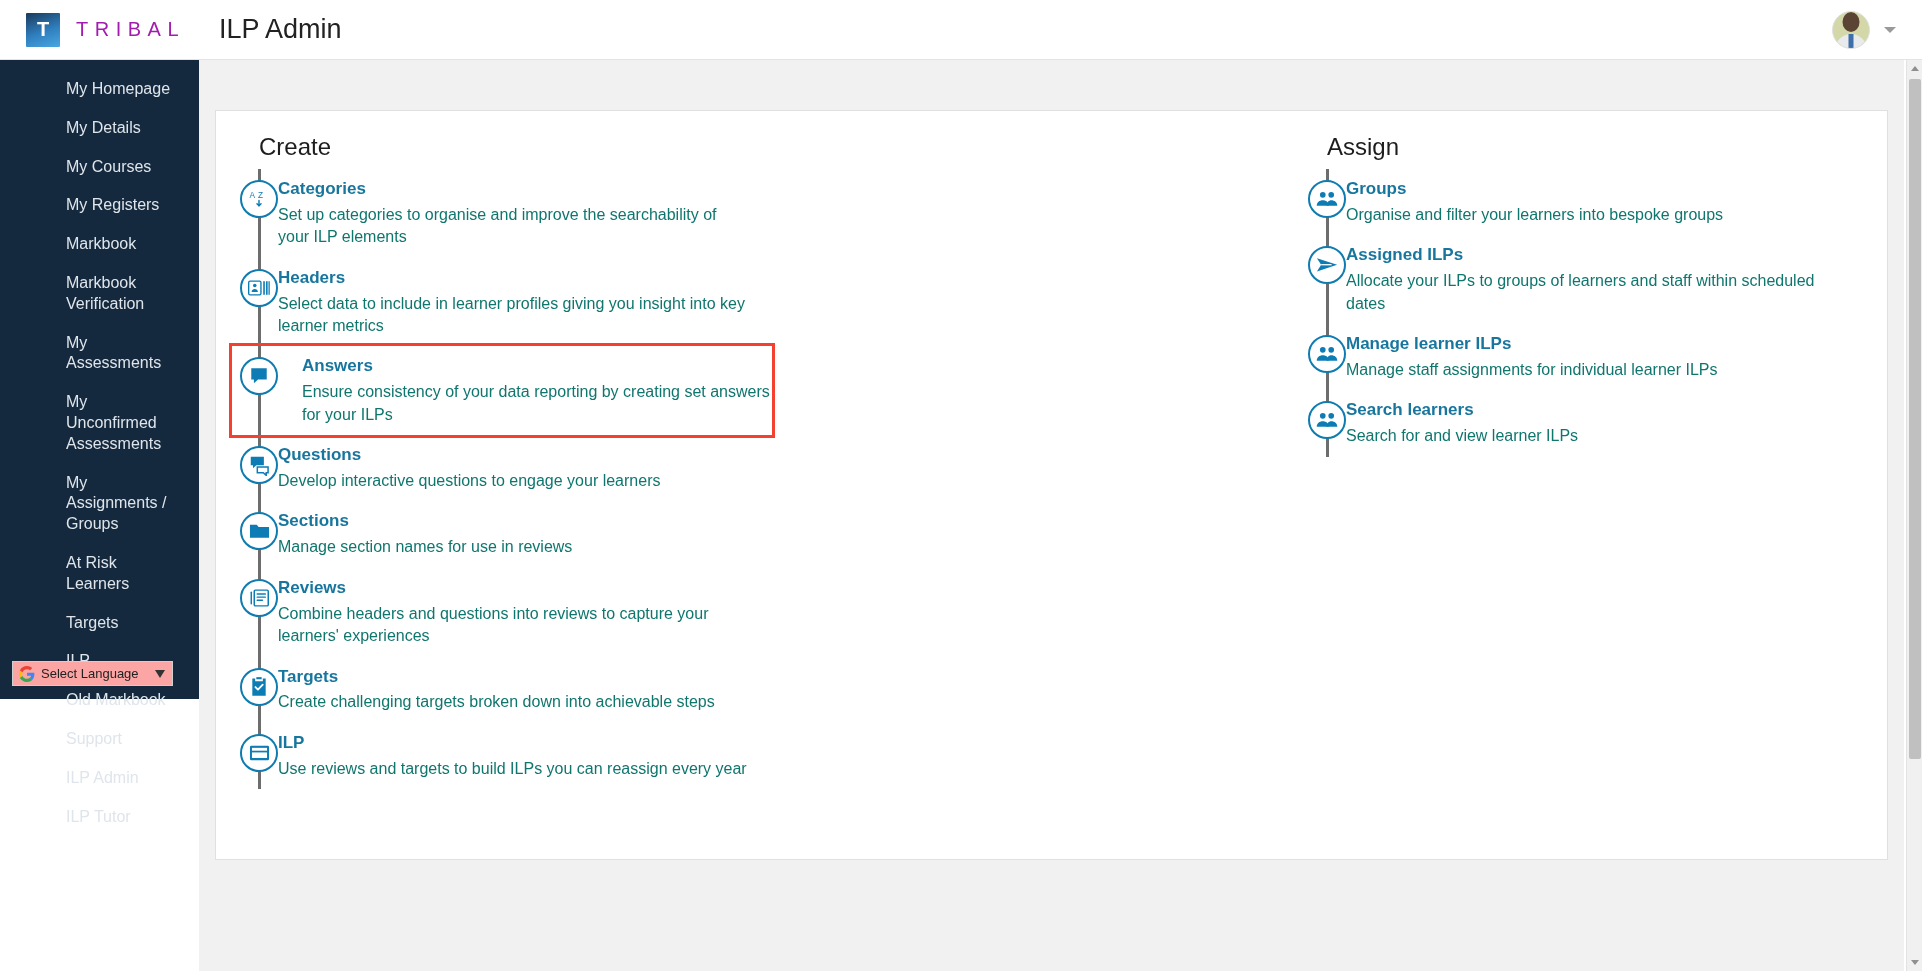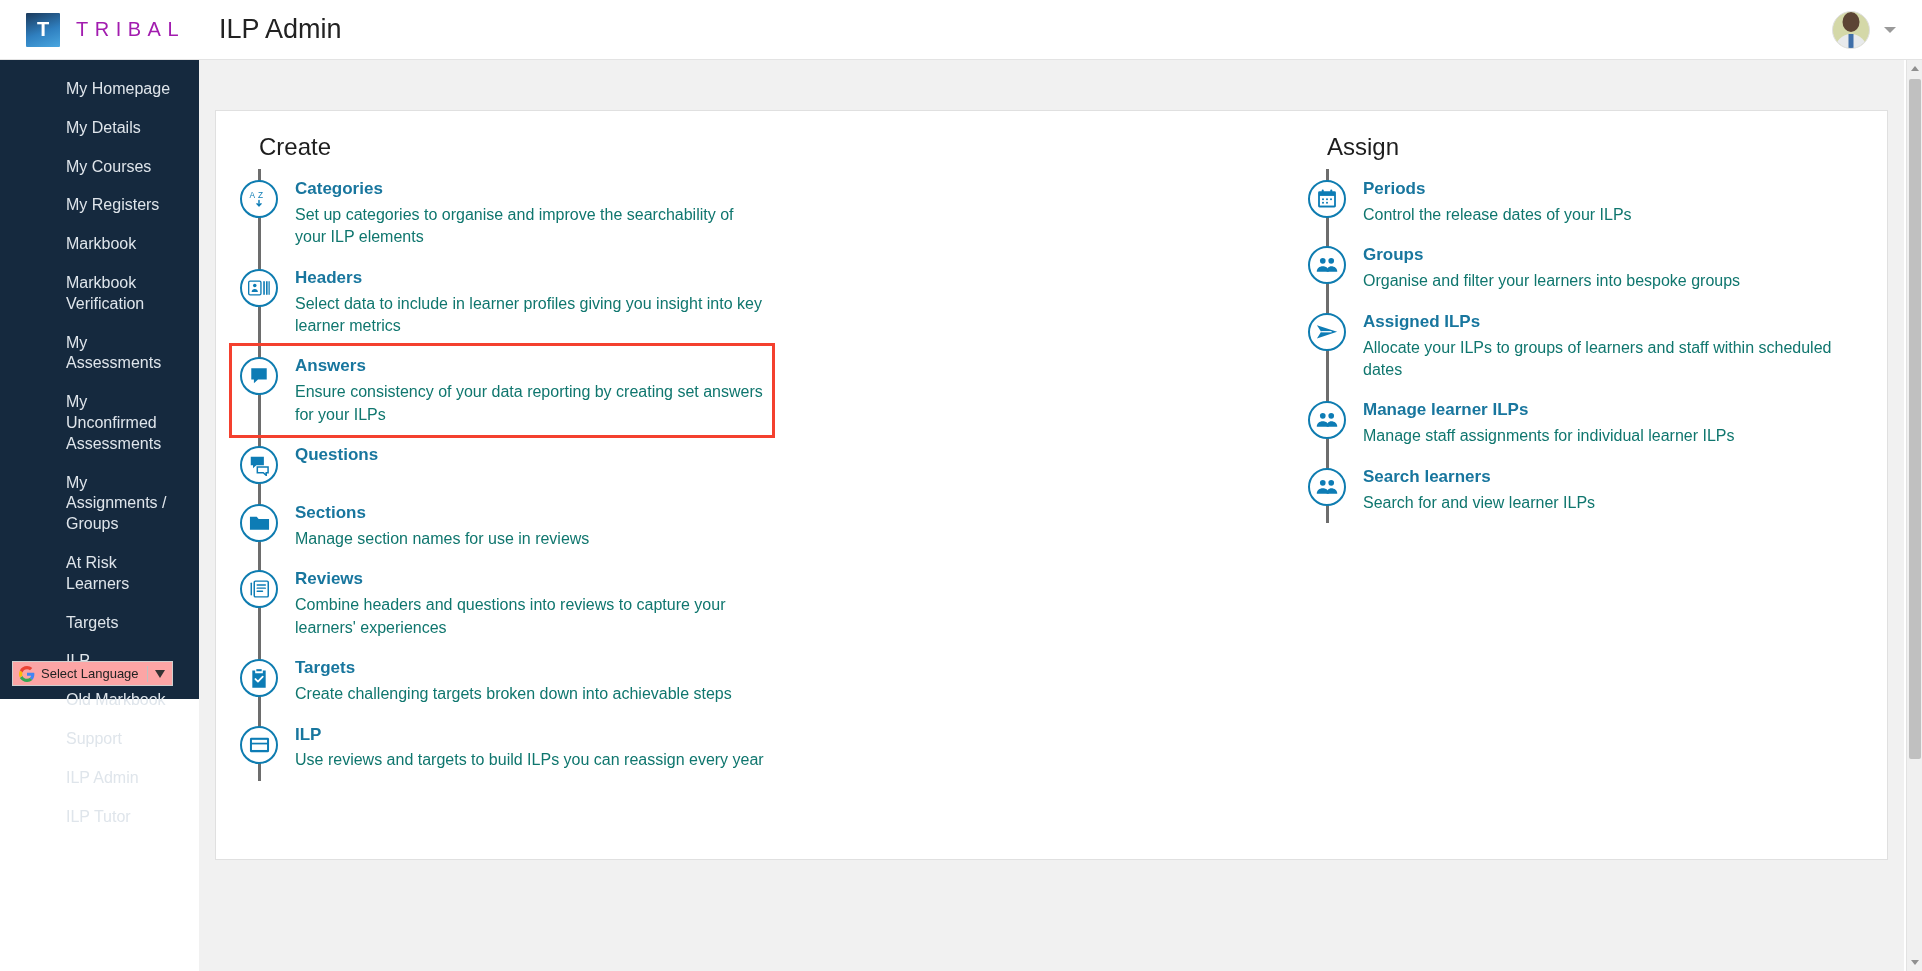--- a/index.html
+++ b/index.html
@@ -147,32 +147,33 @@
   .tl-icon {
     position: relative; z-index: 2;
     flex: 0 0 38px;
     width: 38px; height: 38px; border-radius: 50%;
     background: #ffffff;
     border: 2px solid #0e7cb0;
     display: flex; align-items: center; justify-content: center;
     margin-left: 8px; margin-top: 2px;
     color: #0d7cb5;
   }
-  .tl-body { margin-left: 17px; padding-top: 0px; }
+  .tl-body { padding-top: 0px; }
   .tl-title {
     font-size: 17px; font-weight: bold; color: #18769e;
     cursor: pointer; line-height: 1.35;
   }
   .tl-desc {
     font-size: 16px; color: #0f766e; line-height: 1.4;
     margin-top: 3px; max-width: 470px;
   }
   .tl-item.highlight {
     outline: 3px solid #f4402e;
     outline-offset: 0;
+    gap: 24px;
   }
   .col-create .tl-item.highlight {
     width: 540px;
   }
 
   
   .scrollbar {
     position: absolute; top: 60px; right: 0;
     width: 16px; height: 911px;
     background: #f0f0f0; border-left: 1px solid #e2e2e2;
@@ -291,21 +292,21 @@
               </div>
               <div class="tl-body"><a class="tl-title">Answers</a><div class="tl-desc">Ensure consistency of your data reporting by creating set answers for your ILPs</div></div>
             </div>
             <div class="tl-item">
               <div class="tl-icon">
                 <svg width="21" height="21" viewBox="0 0 24 24" fill="currentColor">
                   <path d="M2 2h15v9.6h-8.6L4.6 15v-3.4H2z"></path>
                   <path d="M9.5 13.8h12.3v6.5h-2.1v3l-3.4-3H9.5z" fill="none" stroke="currentColor" stroke-width="1.7"></path>
                 </svg>
               </div>
-              <div class="tl-body"><a class="tl-title">Questions</a></div>
+              <div class="tl-body"><a class="tl-title">Questions</a><div class="tl-desc">Develop interactive questions to engage your learners</div></div>
             </div>
             <div class="tl-item">
               <div class="tl-icon">
                 <svg width="21" height="18" viewBox="0 0 22 18" fill="currentColor">
                   <path d="M1 2.4h7.1l2 2.4h10.9V16H1z"></path>
                 </svg>
               </div>
               <div class="tl-body"><a class="tl-title">Sections</a><div class="tl-desc">Manage section names for use in reviews</div></div>
             </div>
             <div class="tl-item">
@@ -337,36 +338,20 @@
                 </svg>
               </div>
               <div class="tl-body"><a class="tl-title">ILP</a><div class="tl-desc">Use reviews and targets to build ILPs you can reassign every year</div></div>
             </div>
           </div>
       </div>
 
       <div class="col col-assign">
         <h2 class="col-heading">Assign</h2>
         <div class="timeline" id="assign-list">
-            <div class="tl-item">
-              <div class="tl-icon">
-                <svg width="20" height="20" viewBox="0 0 22 22" fill="currentColor">
-                  <rect x="1.2" y="2.6" width="19.6" height="17.8" rx="1.6"></rect>
-                  <rect x="3.2" y="7.6" width="15.6" height="10.6" fill="#ffffff"></rect>
-                  <rect x="5.2" y="0.6" width="2.2" height="4.4" rx="1"></rect>
-                  <rect x="14.6" y="0.6" width="2.2" height="4.4" rx="1"></rect>
-                  <circle cx="6.6" cy="11.2" r="1.1"></circle>
-                  <circle cx="11" cy="11.2" r="1.1"></circle>
-                  <circle cx="15.4" cy="11.2" r="1.1"></circle>
-                  <circle cx="6.6" cy="15" r="1.1"></circle>
-                  <circle cx="11" cy="15" r="1.1"></circle>
-                </svg>
-              </div>
-              <div class="tl-body"><a class="tl-title">Periods</a><div class="tl-desc">Control the release dates of your ILPs</div></div>
-            </div>
             <div class="tl-item">
               <div class="tl-icon">
                 <svg width="22" height="18" viewBox="0 0 24 18" fill="currentColor">
                   <circle cx="7.4" cy="4.4" r="3.1"></circle>
                   <circle cx="16.6" cy="4.4" r="3.1"></circle>
                   <path d="M0.8 16.4c0-3.7 2.9-6 6.6-6s6.6 2.3 6.6 6z"></path>
                   <path d="M11.6 16.4c0-3.7 2.4-6 5-6 3.7 0 6.6 2.3 6.6 6z"></path>
                 </svg>
               </div>
               <div class="tl-body"><a class="tl-title">Groups</a><div class="tl-desc">Organise and filter your learners into bespoke groups</div></div>

